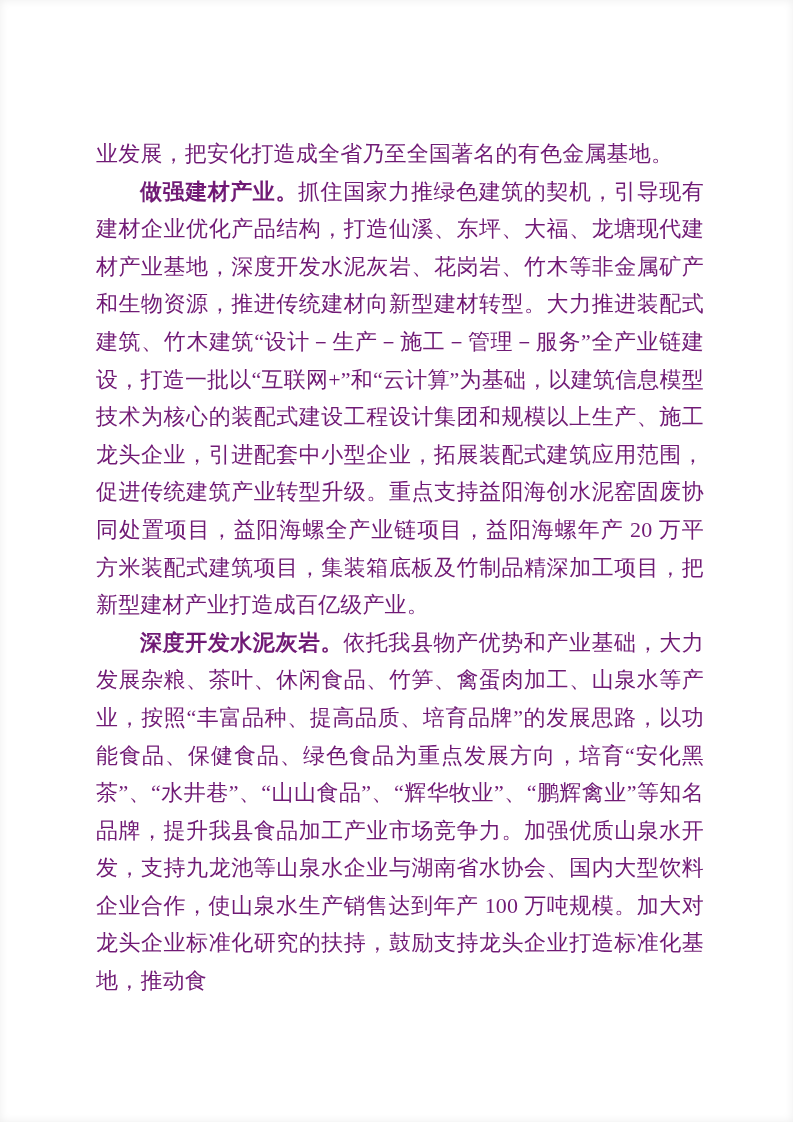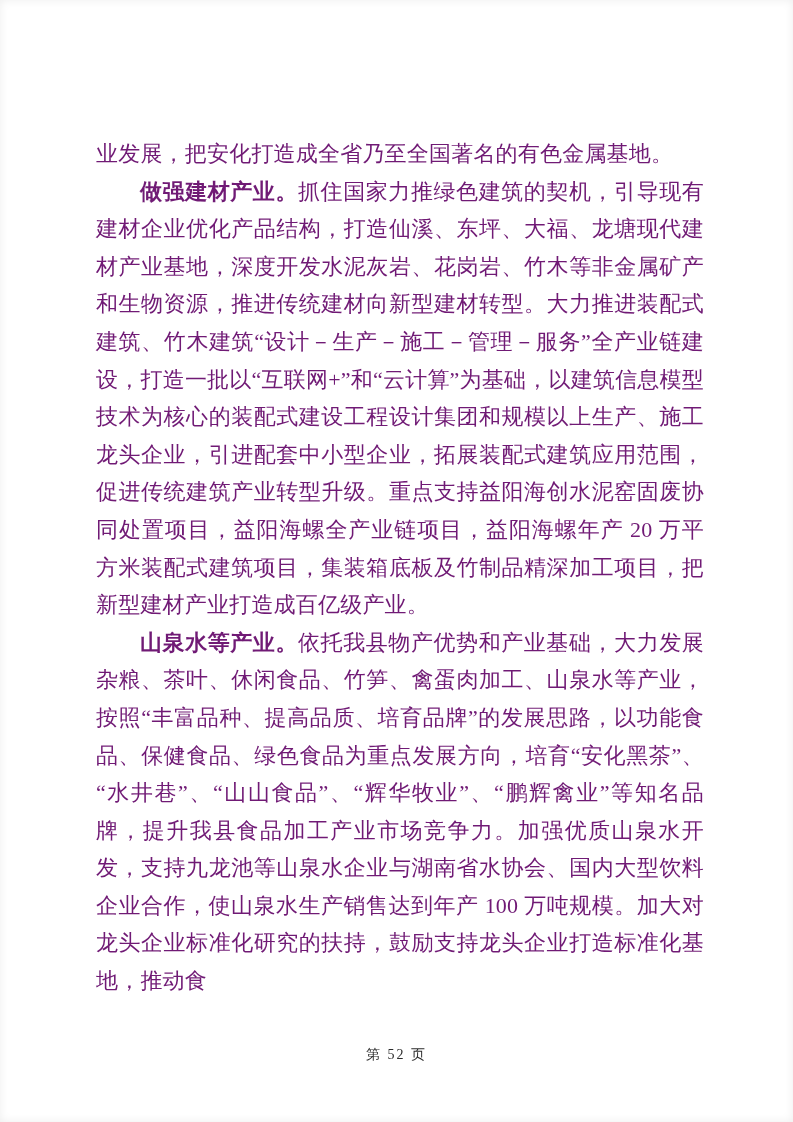--- a/index.html
+++ b/index.html
@@ -52,19 +52,18 @@
 <body>
 
 <div class="page">
 
   <div class="content">
 
     <p><span>业发展，把安化打造成全省乃至全国著名的有色金属基地。</span></p>
 
     <p class="indent"><span class="lead">做强建材产业。</span><span>抓住国家力推绿色建筑的契机，引导现有建材企业优化产品结构，打造仙溪、东坪、大福、龙塘现代建材产业基地，深度开发水泥灰岩、花岗岩、竹木等非金属矿产和生物资源，推进传统建材向新型建材转型。大力推进装配式建筑、竹木建筑“设计－生产－施工－管理－服务”全产业链建设，打造一批以“互联网+”和“云计算”为基础，以建筑信息模型技术为核心的装配式建设工程设计集团和规模以上生产、施工龙头企业，引进配套中小型企业，拓展装配式建筑应用范围，促进传统建筑产业转型升级。重点支持益阳海创水泥窑固废协同处置项目，益阳海螺全产业链项目，益阳海螺年产 20 万平方米装配式建筑项目，集装箱底板及竹制品精深加工项目，把新型建材产业打造成百亿级产业。</span></p>
 
-    <p class="indent"><span class="lead">山泉水等产业。</span><span>依托我县物产优势和产业基础，大力发展杂粮、茶叶、休闲食品、竹笋、禽蛋肉加工、山泉水等产业，按照“丰富品种、提高品质、培育品牌”的发展思路，以功能食品、保健食品、绿色食品为重点发展方向，培育“安化黑茶”、“水井巷”、“山山食品”、“辉华牧业”、“鹏辉禽业”等知名品牌，提升我县食品加工产业市场竞争力。加强优质山泉水开发，支持九龙池等山泉水企业与湖南省水协会、国内大型饮料企业合作，使山泉水生产销售达到年产 100 万吨规模。加大对龙头企业标准化研究的扶持，鼓励支持龙头企业打造标准化基地，推动食</span></p>
+    <p class="indent"><span class="lead">深度开发水泥灰岩。</span><span>依托我县物产优势和产业基础，大力发展杂粮、茶叶、休闲食品、竹笋、禽蛋肉加工、山泉水等产业，按照“丰富品种、提高品质、培育品牌”的发展思路，以功能食品、保健食品、绿色食品为重点发展方向，培育“安化黑茶”、“水井巷”、“山山食品”、“辉华牧业”、“鹏辉禽业”等知名品牌，提升我县食品加工产业市场竞争力。加强优质山泉水开发，支持九龙池等山泉水企业与湖南省水协会、国内大型饮料企业合作，使山泉水生产销售达到年产 100 万吨规模。加大对龙头企业标准化研究的扶持，鼓励支持龙头企业打造标准化基地，推动食</span></p>
 
   </div>
 
-  <div class="footer">第 52 页</div>
 
 </div>
 
 </body></html>

